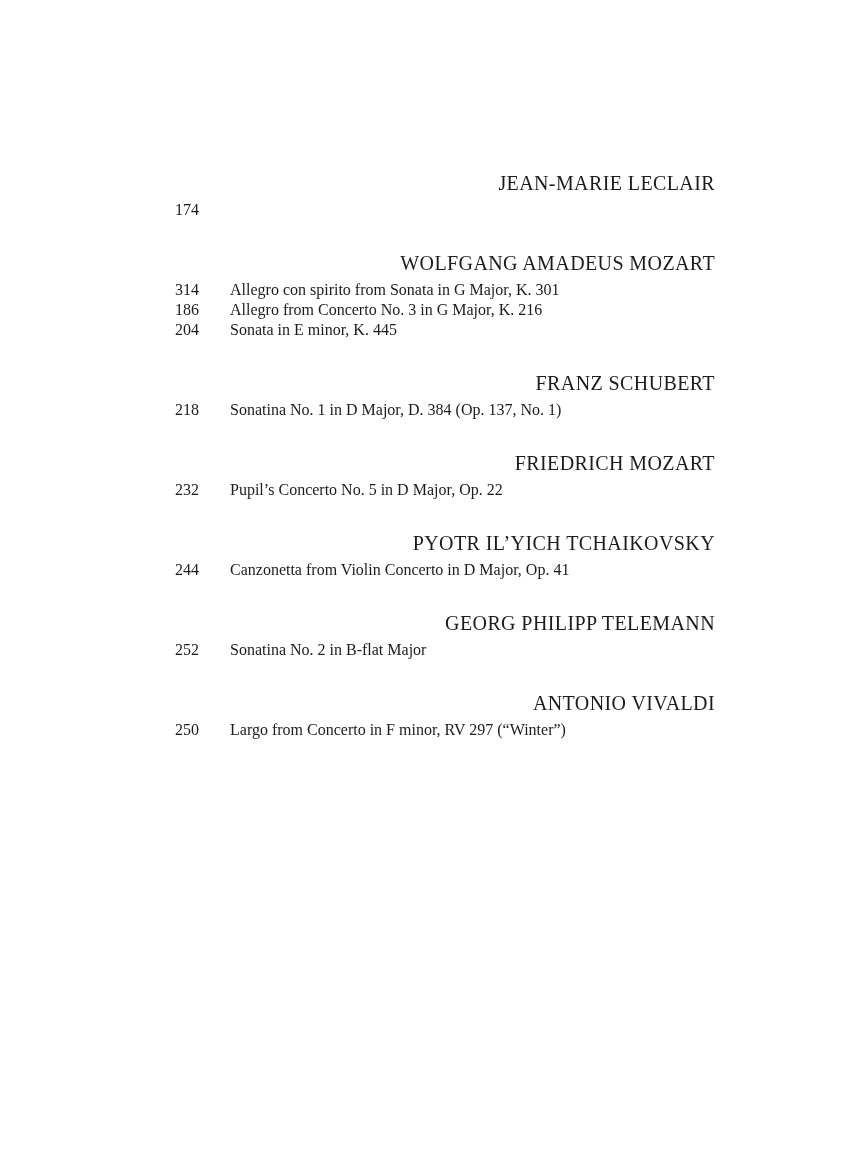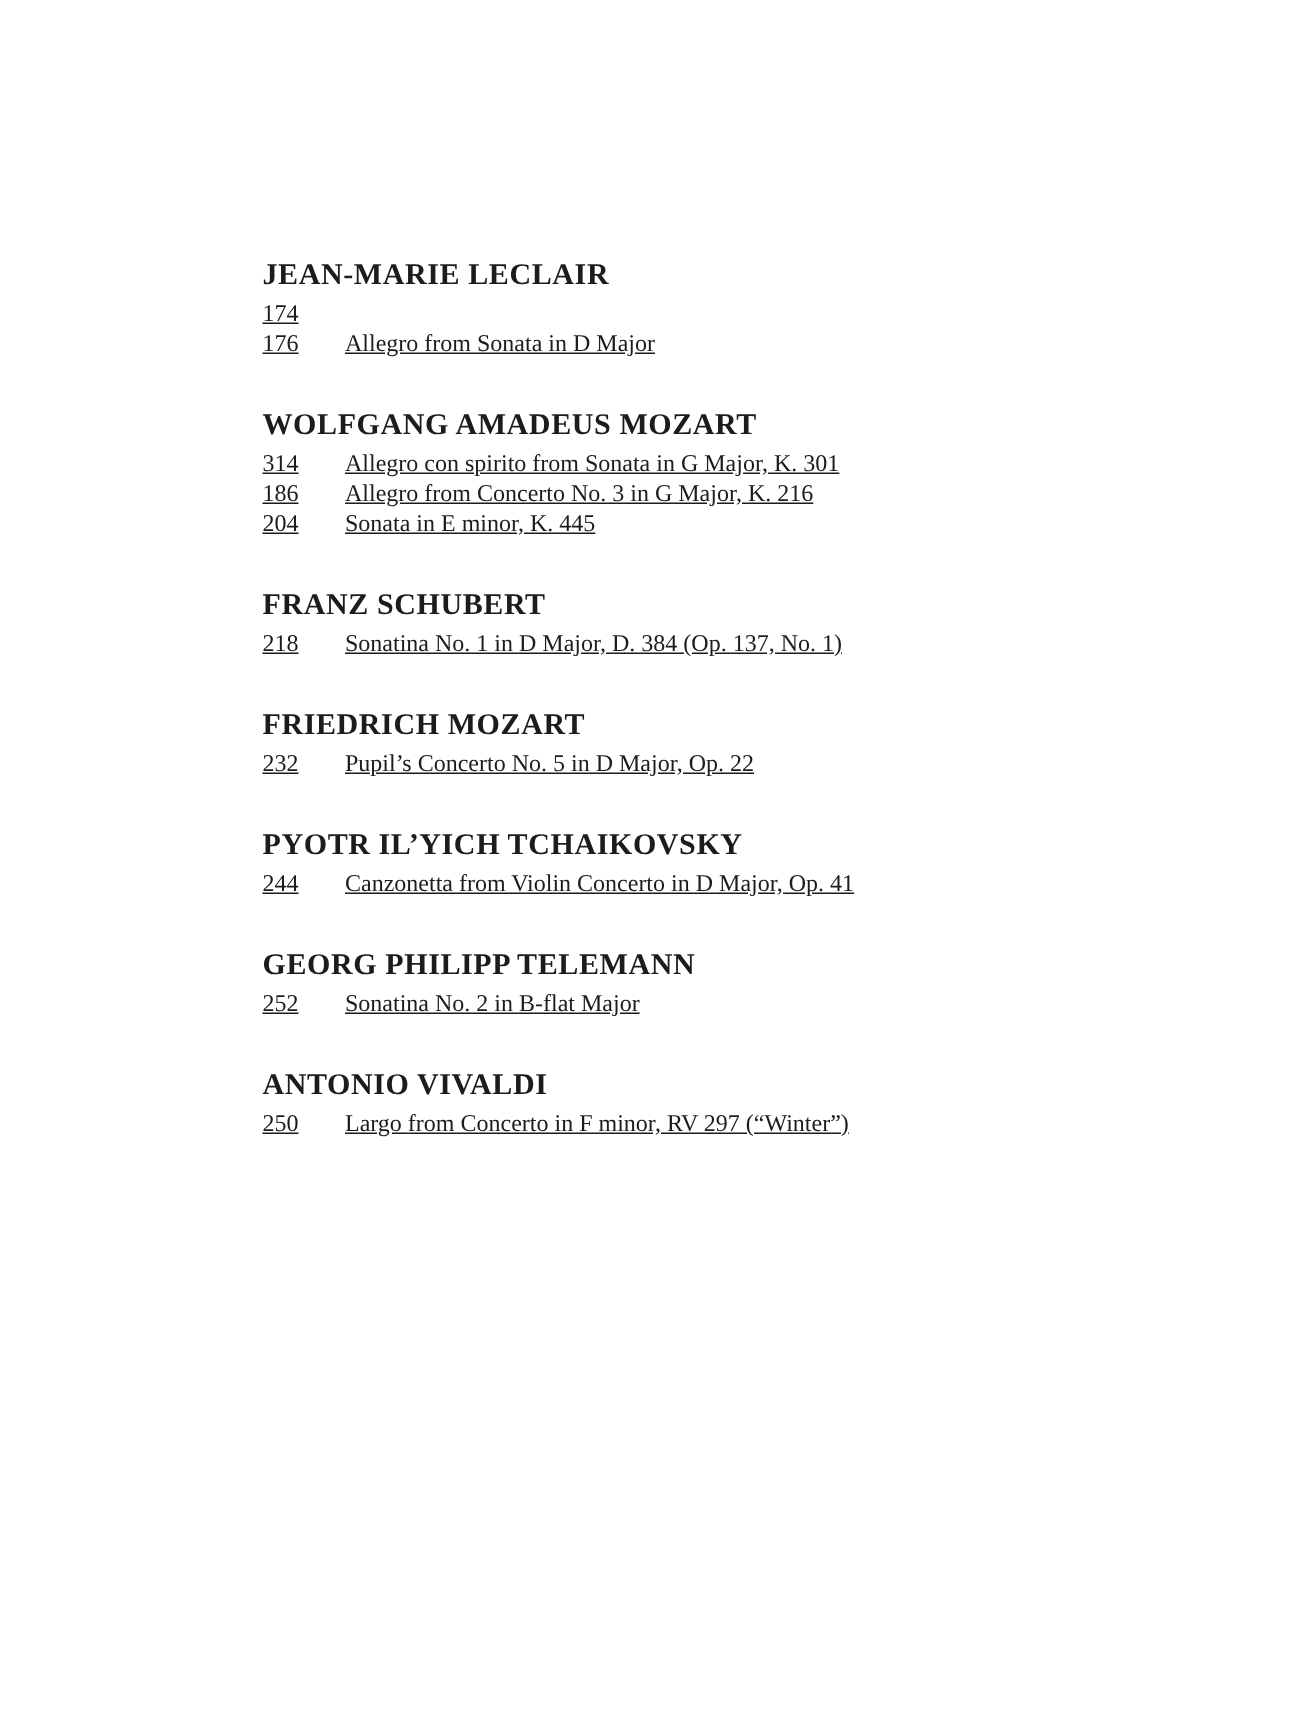--- a/index.html
+++ b/index.html
@@ -22,56 +22,52 @@
     left: 175px;
     top: 170px;
     width: 540px;
   }
   .toc-section {
     margin-bottom: 30px;
   }
   .composer-heading {
     font-size: 20px;
     line-height: 26px;
-    font-weight: bold;
+    font-weight: normal;
     letter-spacing: 0.4px;
     margin-bottom: 4px;
     white-space: nowrap;
+    text-align: right;
   }
   .toc-entry {
     display: flex;
     align-items: flex-end;
     font-size: 16px;
     line-height: 20px;
     white-space: nowrap;
-    text-decoration: underline;
   }
   .entry-page {
     flex: 0 0 55px;
     text-align: left;
     font-variant-numeric: oldstyle-nums;
   }
   .entry-title {
     flex: 1 1 auto;
   }
 </style>
 </head>
 <body>
 
 <div class="page">
   <div class="toc">
 
     <div class="toc-section">
       <div class="composer-heading">JEAN-MARIE LECLAIR</div>
       <div class="toc-entry">
         <span class="entry-page">174</span>
-      </div>
-      <div class="toc-entry">
-        <span class="entry-page">176</span>
-        <span class="entry-title">Allegro from Sonata in D Major</span>
       </div>
     </div>
 
     <div class="toc-section">
       <div class="composer-heading">WOLFGANG AMADEUS MOZART</div>
       <div class="toc-entry">
         <span class="entry-page">314</span>
         <span class="entry-title">Allegro con spirito from Sonata in G Major, K. 301</span>
       </div>
       <div class="toc-entry">

